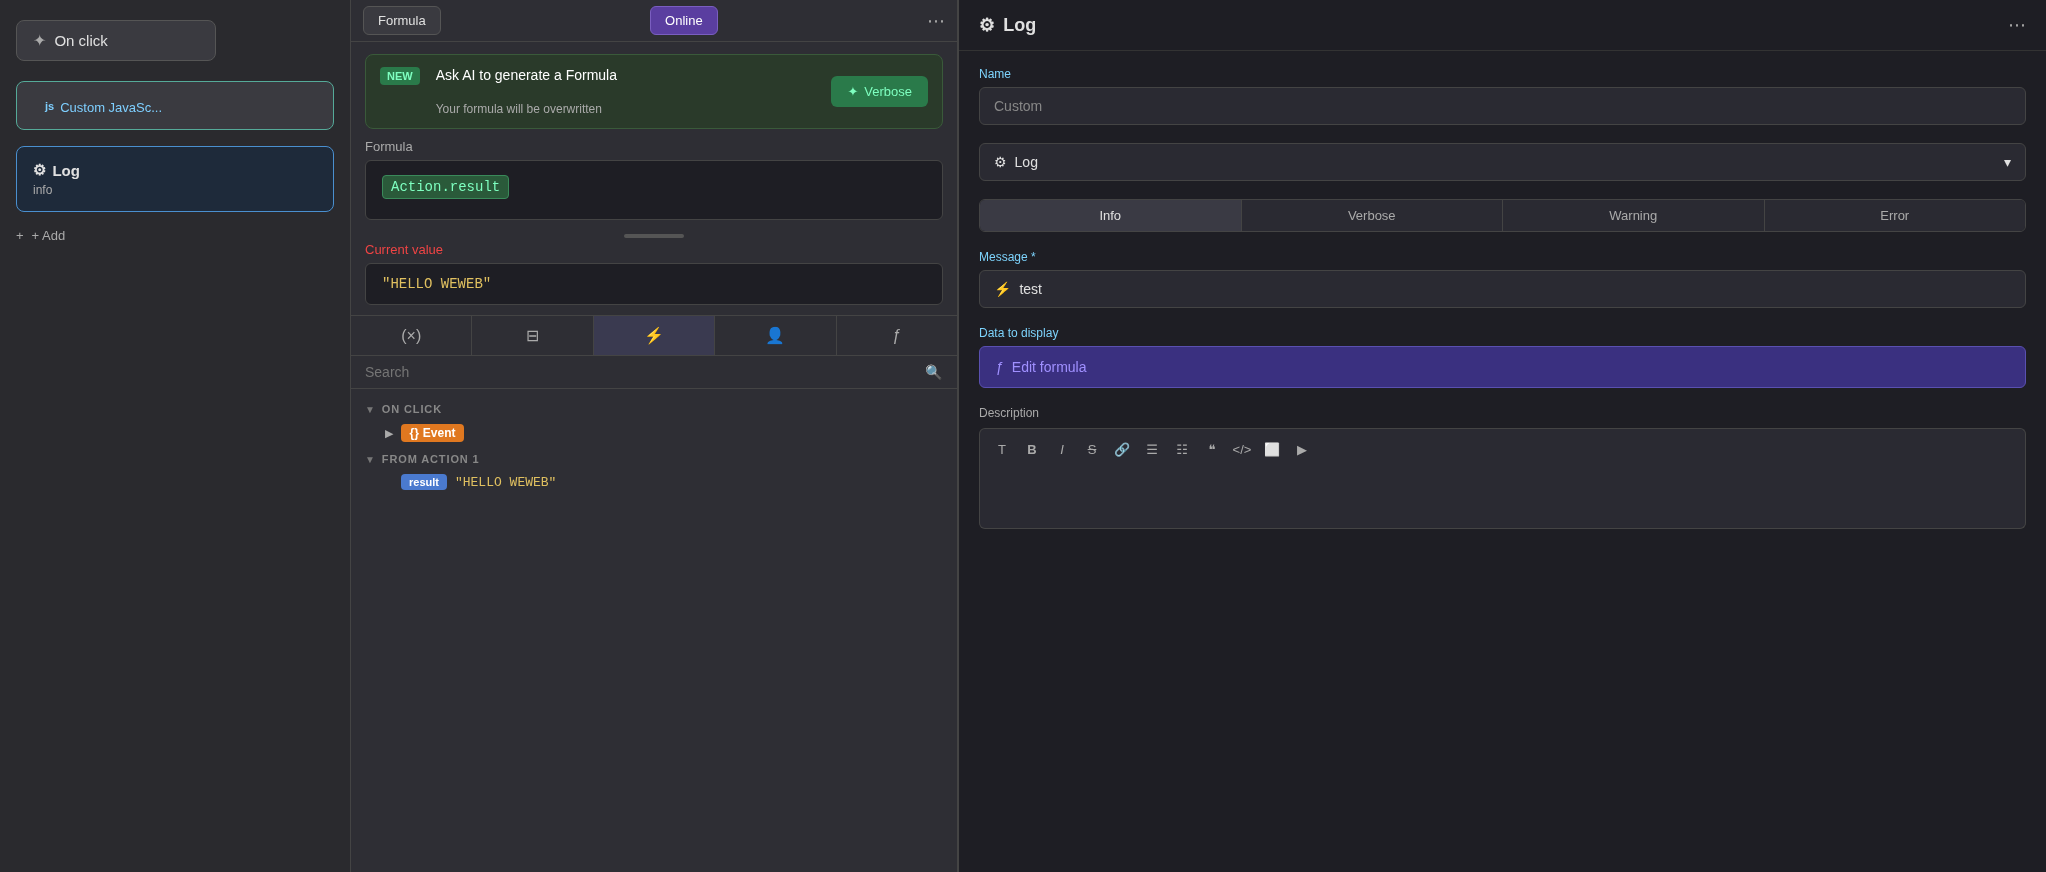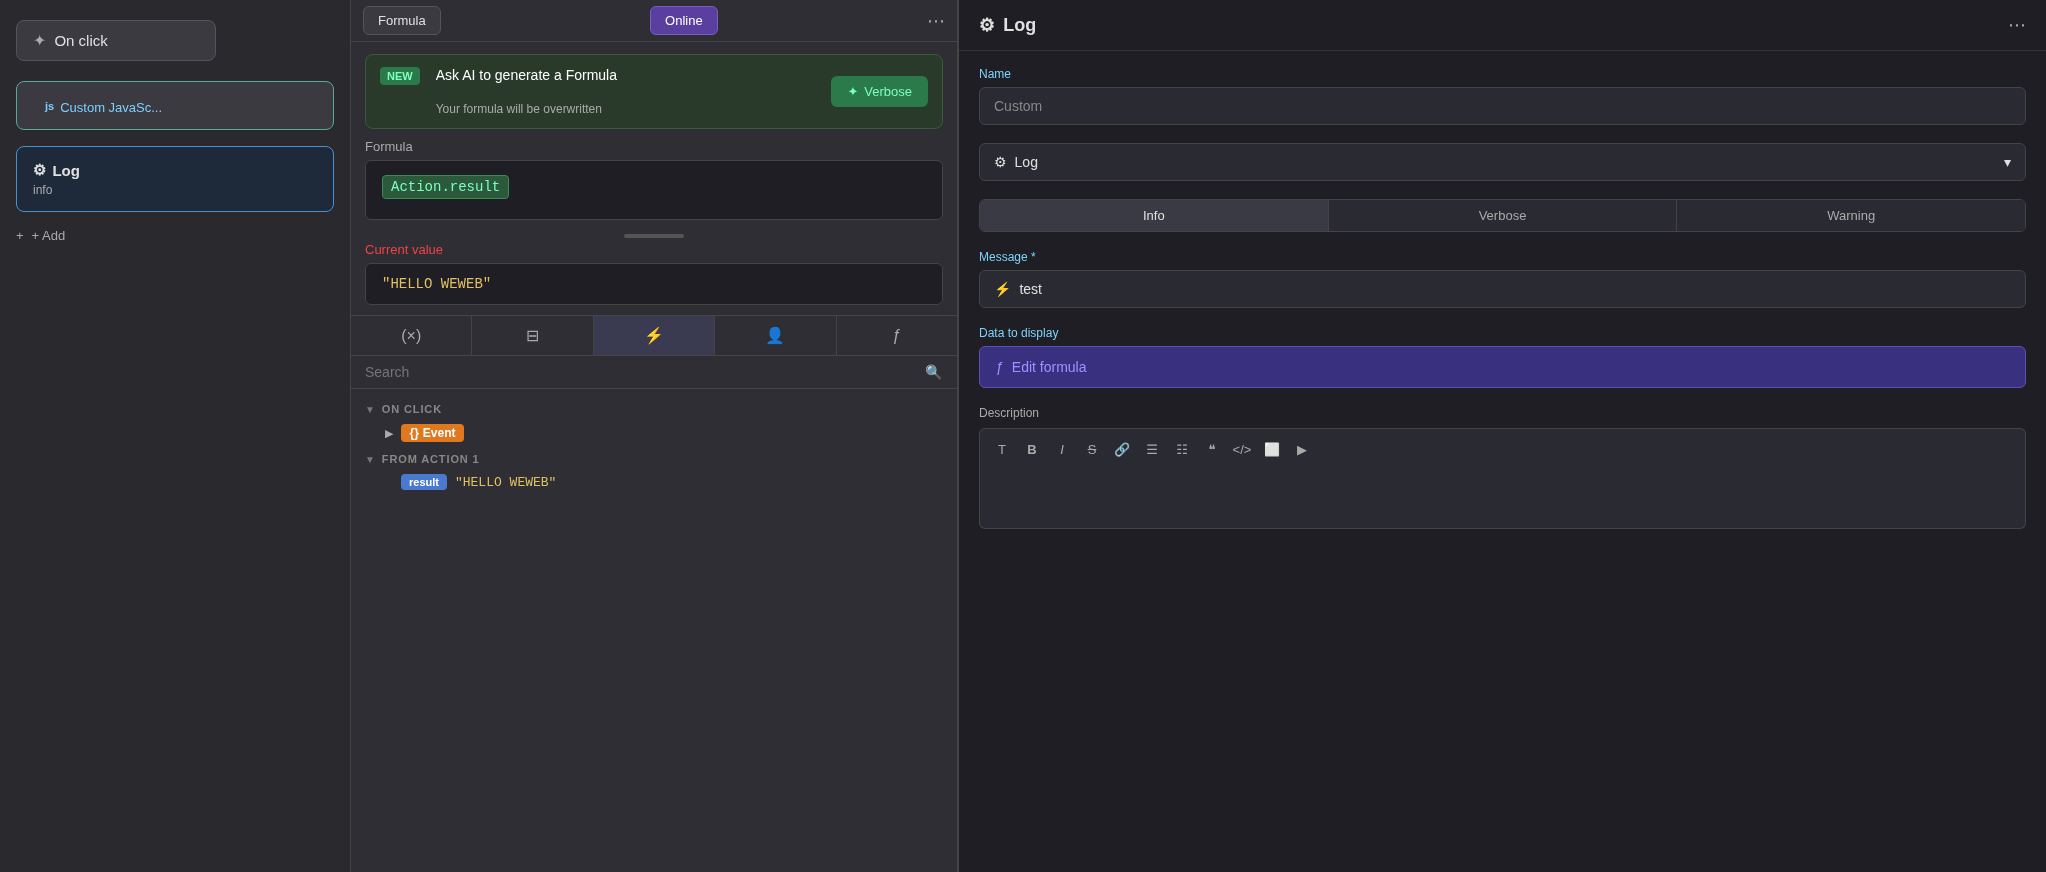--- a/index.html
+++ b/index.html
@@ -648,20 +648,21 @@
         </div>
         <span>▾</span>
       </div>
     </div>
 
     <div class="field-group">
       <div class="log-level-tabs">
         <div class="level-tab active">Info</div>
         <div class="level-tab">Verbose</div>
         <div class="level-tab">Warning</div>
+        <div class="level-tab">Error</div>
       </div>
     </div>
 
     <div class="field-group">
       <div class="field-label">Message *</div>
       <div class="message-field">
         <span class="wand-icon">⚡</span>
         <span>test</span>
       </div>
     </div>

